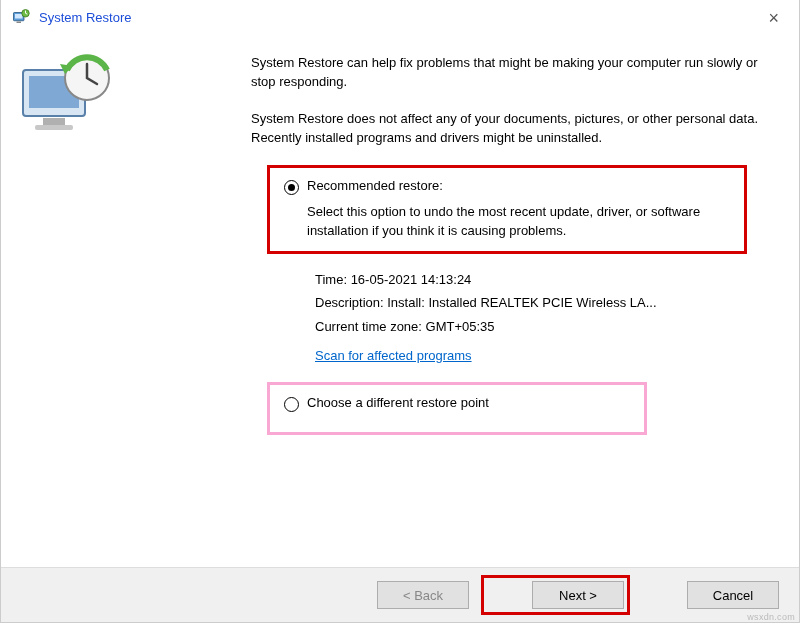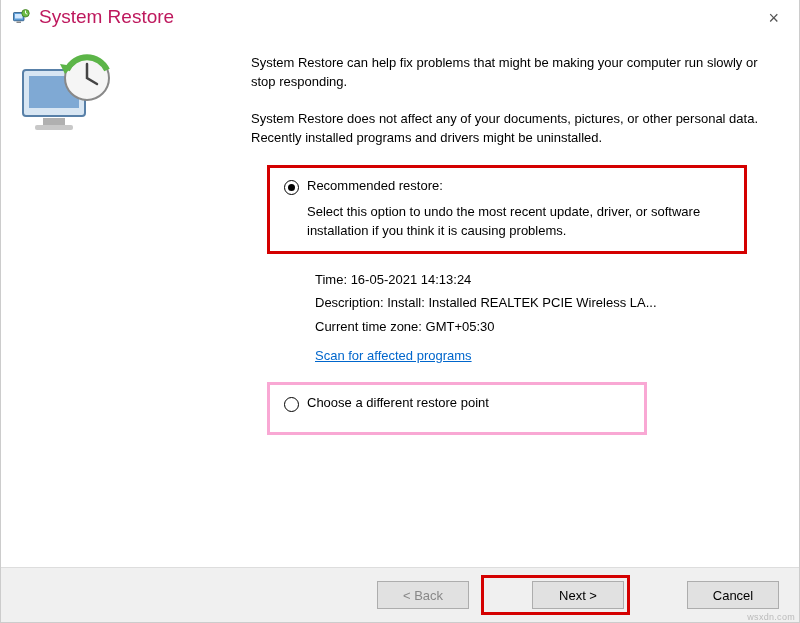--- a/index.html
+++ b/index.html
@@ -29,22 +29,22 @@
     padding: 0 10px;
     background: #fff;
     position: relative;
   }
   .titlebar .icon-slot {
     width: 20px; height: 20px;
     margin-right: 8px;
     display: flex; align-items: center; justify-content: center;
   }
   .titlebar .title {
-    font-size: 19px;
-    color: #be185d;
+    font-size: 13px;
+    color: #1d4ed8;
   }
   .titlebar .close {
     position: absolute;
     right: 12px; top: 6px;
     font-size: 18px;
     color: #555;
     font-family: Arial, sans-serif;
     padding: 2px 8px;
   }
   .body {
@@ -222,21 +222,21 @@
         </div>
 
         <div class="details">
           <div class="details-row">
             <span class="dlabel">Time: </span><span class="dval">16-05-2021 14:13:24</span>
           </div>
           <div class="details-row">
             <span class="dlabel">Description: </span><span class="dval">Install: Installed REALTEK PCIE Wireless LA...</span>
           </div>
           <div class="details-row">
-            <span class="dlabel">Current time zone: </span><span class="dval">GMT+05:30</span>
+            <span class="dlabel">Current time zone: </span><span class="dval">GMT+05:35</span>
           </div>
           <div class="details-row" style="margin-top:6px;">
             <span class="link">Scan for affected programs</span>
           </div>
         </div>
 
         <div class="highlight-box2">
           <div class="radio-row">
             <span class="radio"></span>
             <span class="radio-label">Choose a different restore point</span>

